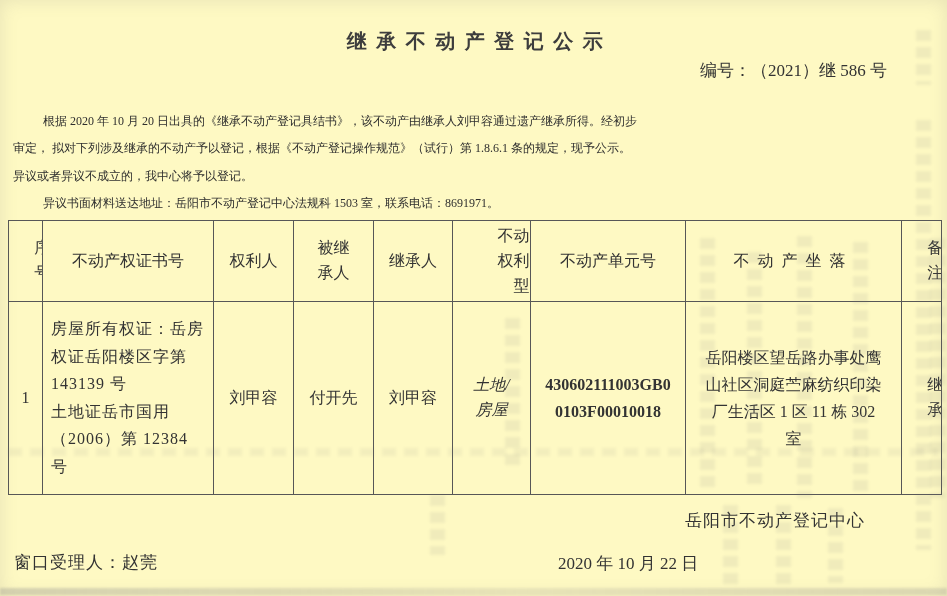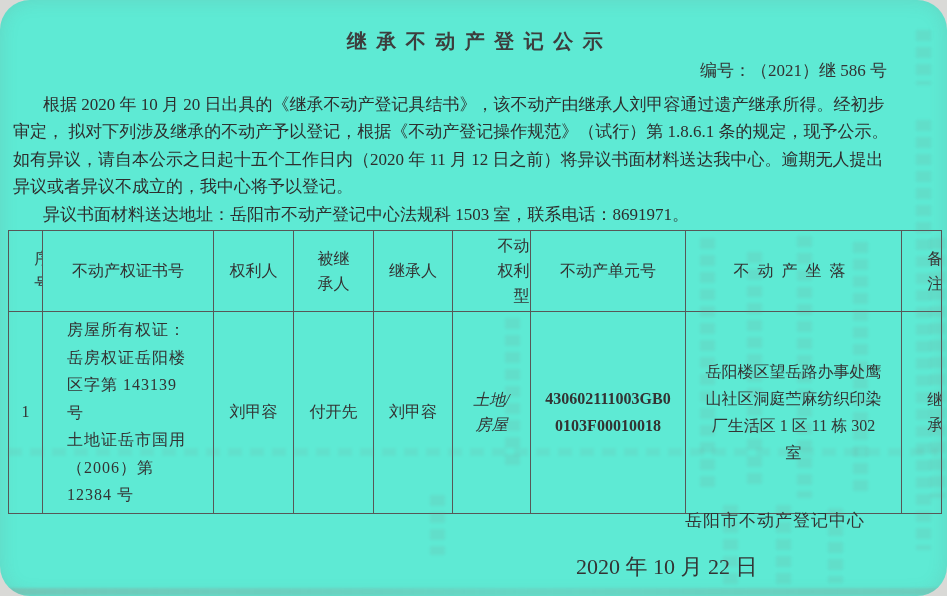--- a/index.html
+++ b/index.html
@@ -1,32 +1,31 @@
 <!DOCTYPE html>
 <html><head>
 <meta charset="utf-8">
 <style>
   html,body { margin:0; padding:0; background:#d9d9d6; }
   .page {
     position:relative; width:947px; height:596px; margin:0 auto;
-    background:#5eead4; overflow:hidden; color:#2f2f2f;
+    background:#fef9c3; overflow:hidden; color:#2f2f2f;
     font-family:"Liberation Serif","DejaVu Serif",serif;
     box-shadow: inset 0 0 18px rgba(120,120,115,.18);
-    border-radius: 30px;
   }
   .title {
     margin:0; padding:27px 0 0 12px; text-align:center;
     font-size:20px; line-height:28px; font-weight:bold;
     letter-spacing:9.5px; color:#3d3d3d;
   }
   .doc-no {
     margin-top:4px; padding-right:60px; text-align:right;
     font-size:17px; line-height:24px; color:#333;
   }
-  .body-text { margin:8px 12px 0 13px; font-size:17px; line-height:27.4px; color:#2e2e2e; }
+  .body-text { margin:25px 12px 0 13px; font-size:12px; line-height:27.4px; color:#2e2e2e; }
   .line { white-space:nowrap; }
   .line.indent { text-indent:30px; }
 
   table {
     border-collapse:collapse; table-layout:fixed;
     width:933px; margin:2px 0 0 8px;
   }
   th,td {
     border:1px solid #575757; font-weight:normal; text-align:center;
     vertical-align:middle; font-size:16px; color:#333; padding:2px 4px;
@@ -35,25 +34,25 @@
   thead tr { height:81px; }
   tbody tr { height:193px; }
   .stack { display:inline-block; word-break:break-all; line-height:25px; }
   .w1 { width:1.15em;margin-left:20px; }
   .w2 { width:2.25em; }
   .w3 { width:3.3em;margin-left:38px; }
   .wtype { width:2.9em;font-style:italic; }
   .ls-wide { letter-spacing:8px; text-indent:8px; }
   .unit { display:inline-block; width:130px; word-break:break-all; line-height:27px;font-weight:bold; }
   .loc  { display:inline-block; width:180px; word-break:break-all; line-height:27px; }
-  .cert-cell { text-align:left; padding:4px 24px; letter-spacing:1px; line-height:27.5px; }
+  .cert-cell { text-align:left; padding:4px 8px; letter-spacing:1px; line-height:27.5px; }
 
   .footer-org { position:absolute; left:685px; top:509px; font-size:17px; letter-spacing:1px; color:#333; }
   .clerk      { position:absolute; left:14px;  top:551px; font-size:17px; letter-spacing:1px; color:#333; }
-  .date       { position:absolute; left:576px; top:552px; font-size:22px; color:#333; }
+  .date       { position:absolute; left:558px; top:552px; font-size:17px; color:#333; }
 
   .bleed-v {
     position:absolute; width:15px; filter:blur(1.6px); opacity:.5; pointer-events:none;
     background:repeating-linear-gradient(180deg, rgba(125,125,122,.22) 0 11px, rgba(125,125,122,0) 11px 17px);
   }
   .bleed-h {
     position:absolute; filter:blur(1.4px); opacity:.45; pointer-events:none;
     background:repeating-linear-gradient(90deg, rgba(130,130,126,.20) 0 14px, rgba(130,130,126,0) 14px 22px);
   }
   .edge-smudge {
@@ -67,21 +66,20 @@
 
 <div class="page">
 
   <h1 class="title">继承不动产登记公示</h1>
 
   <div class="doc-no">编号：（2021）继 586 号</div>
 
   <div class="body-text">
     <div class="line indent">根据 2020 年 10 月 20 日出具的《继承不动产登记具结书》，该不动产由继承人刘甲容通过遗产继承所得。经初步</div>
     <div class="line">审定， 拟对下列涉及继承的不动产予以登记，根据《不动产登记操作规范》（试行）第 1.8.6.1 条的规定，现予公示。</div>
-    <div class="line">如有异议，请自本公示之日起十五个工作日内（2020 年 11 月 12 日之前）将异议书面材料送达我中心。逾期无人提出</div>
     <div class="line">异议或者异议不成立的，我中心将予以登记。</div>
     <div class="line indent">异议书面材料送达地址：岳阳市不动产登记中心法规科 1503 室，联系电话：8691971。</div>
   </div>
 
   <table>
     <colgroup>
       <col style="width:34px">
         <col style="width:171px">
         <col style="width:80px">
       <col style="width:80px">
@@ -117,20 +115,21 @@
         <td><span class="stack wtype">土地/房屋</span></td>
         <td><span class="unit">430602111003GB00103F00010018</span></td>
         <td><span class="loc">岳阳楼区望岳路办事处鹰山社区洞庭苎麻纺织印染厂生活区 1 区 11 栋 302 室</span></td>
         <td><span class="stack w1">继承</span></td>
       </tr>
     </tbody>
   </table>
 
   <div class="footer-org">岳阳市不动产登记中心</div>
 
+  <div class="clerk"><span>窗口受理人：</span><span>赵莞</span></div>
 
   <div class="date">2020 年 10 月 22 日</div>
 
   <div class="bleed-v" style="left:700px; top:238px; height:255px;"></div>
   <div class="bleed-v" style="left:747px; top:252px; height:235px;"></div>
   <div class="bleed-v" style="left:797px; top:236px; height:262px;"></div>
   <div class="bleed-v" style="left:853px; top:242px; height:250px;"></div>
   <div class="bleed-v" style="left:916px; top:30px; height:55px;"></div>
   <div class="bleed-v" style="left:916px; top:120px; height:430px;"></div>
   <div class="bleed-v" style="left:930px; top:238px; height:260px;"></div>

